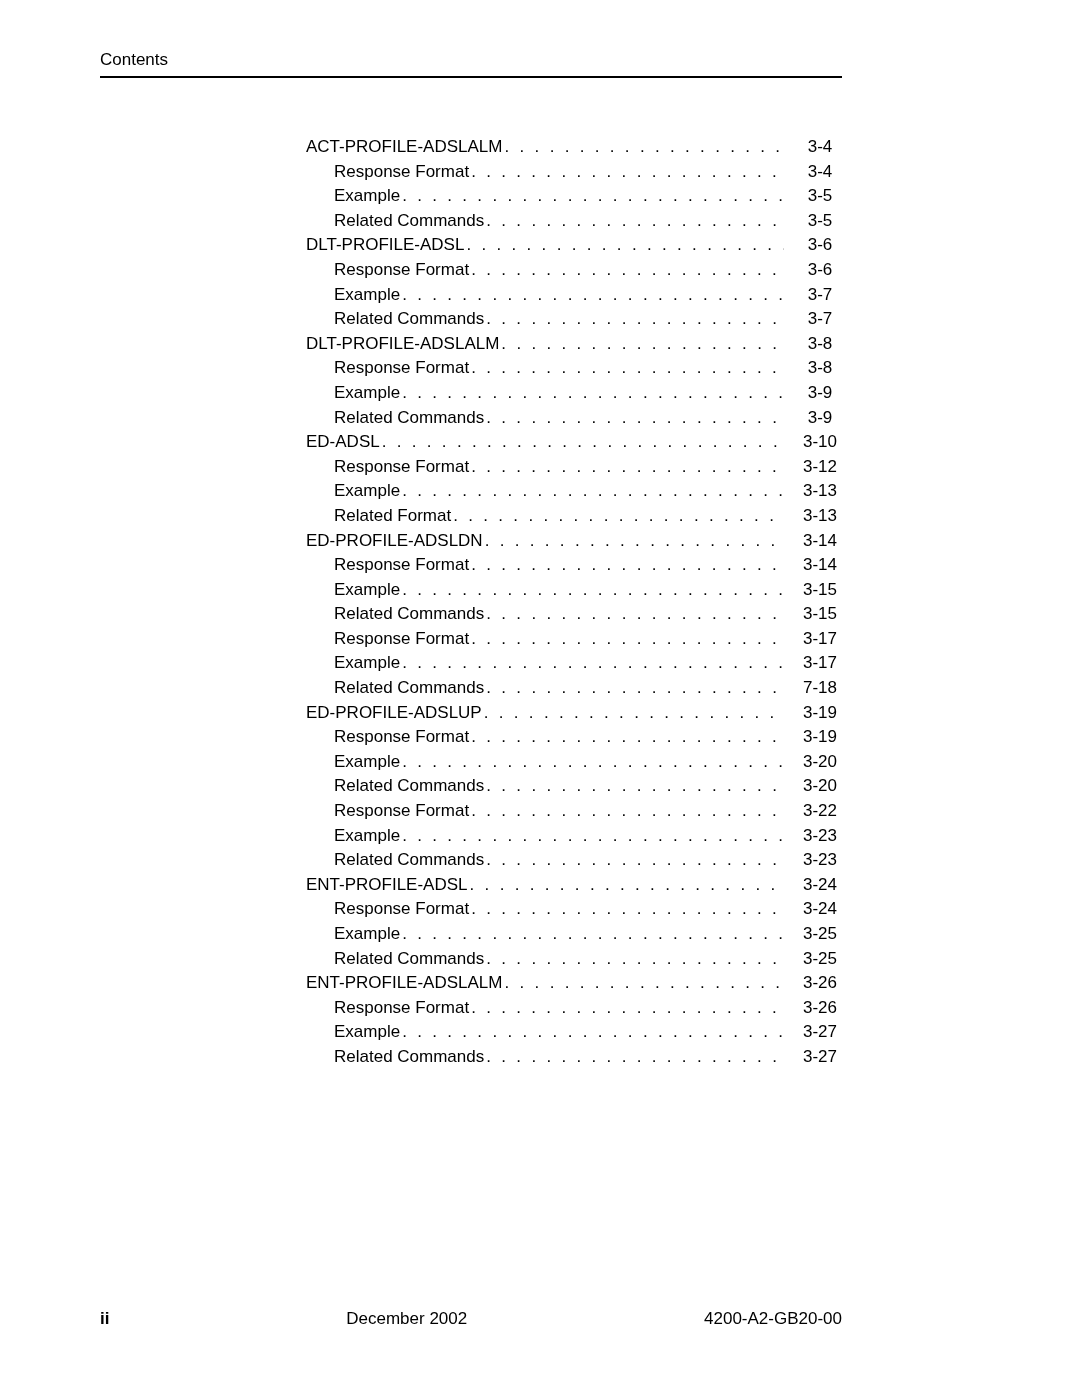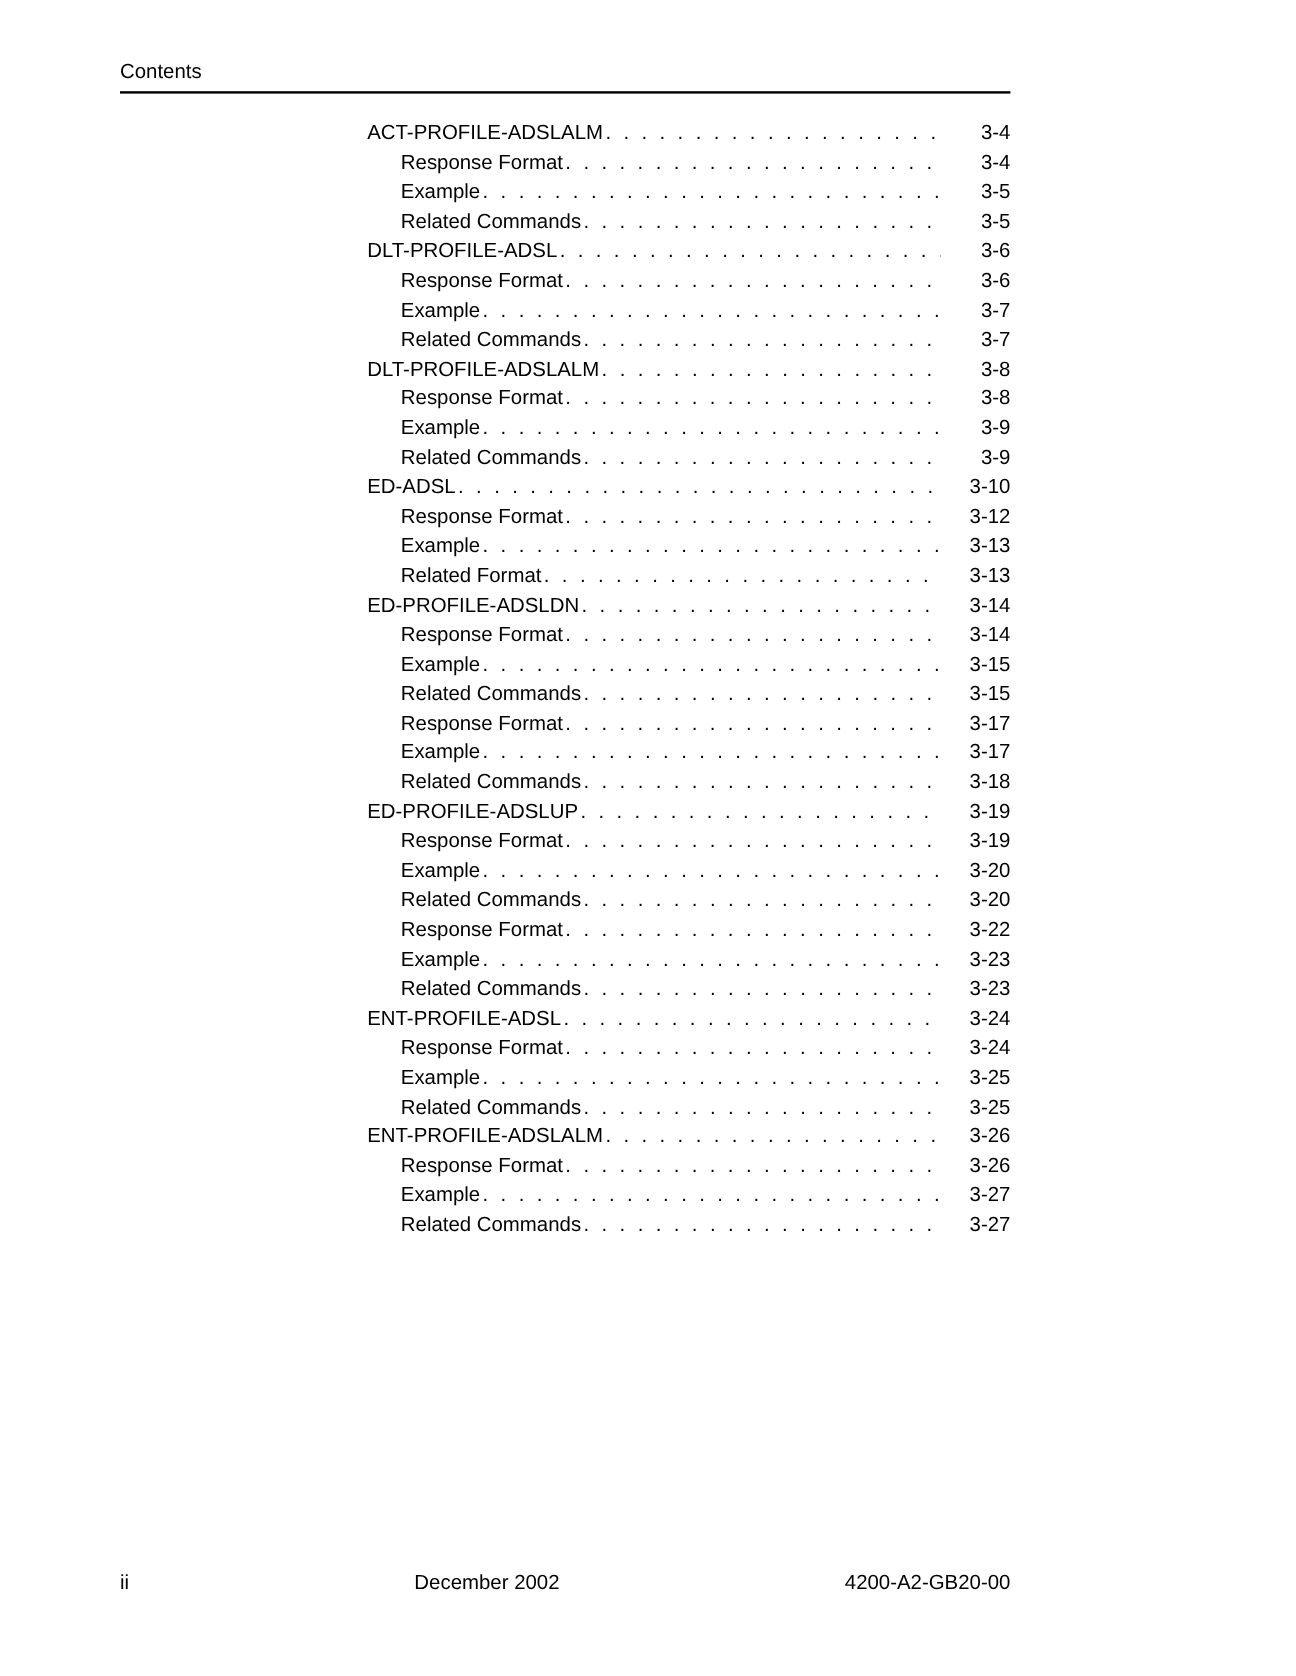--- a/index.html
+++ b/index.html
@@ -22,21 +22,21 @@
   .header-label {
     font-size: 17px;
     margin-bottom: 6px;
   }
   .header-rule {
     border: none;
     border-top: 2.5px solid #000;
     margin: 0;
   }
   .toc {
-    margin-top: 24px;
+    margin-top: 60px;
     margin-left: 206px;
     margin-right: 0px;
     font-size: 17px;
     line-height: 1.0;
   }
   .toc-row {
     display: flex;
     align-items: baseline;
     white-space: nowrap;
     margin: 0 0 7.6px 0;
@@ -50,33 +50,33 @@
     font-size: 17px;
     color: #000;
     padding: 0 2px;
   }
   .leader::after {
     content: ". . . . . . . . . . . . . . . . . . . . . . . . . . . . . . . . . . . . . . . . . . . . . . . . . . . . . . . . . . . . . . . . . . . . . . . . . . . . . . . . . . . . . . . . . . . . . . . . . . . .";
   }
   .entry-page {
     flex: 0 0 auto;
     width: 44px;
-    text-align: right;
+    text-align: center;
     padding-left: 14px;
   }
   .footer {
     position: absolute;
     left: 100px;
     right: 100px;
     bottom: 68px;
     display: flex;
     justify-content: space-between;
     font-size: 17px;
   }
-  .footer .page-num { font-weight: 400; }
+  .footer .page-num { font-weight: 700; }
 </style>
 </head>
 <body>
 
 <div class="page">
 
   <div class="header-label">Contents</div>
   <hr class="header-rule">
 
   <div class="toc" id="toc">
@@ -186,21 +186,21 @@
         <span class="entry-page">3-17</span>
       </div>
       <div class="toc-row level-2">
         <span class="entry-label">Example</span>
         <span class="leader"></span>
         <span class="entry-page">3-17</span>
       </div>
       <div class="toc-row level-2">
         <span class="entry-label">Related Commands</span>
         <span class="leader"></span>
-        <span class="entry-page">3-18</span>
+        <span class="entry-page">7-18</span>
       </div>
       <div class="toc-row level-1">
         <span class="entry-label">ED-PROFILE-ADSLUP</span>
         <span class="leader"></span>
         <span class="entry-page">3-19</span>
       </div>
       <div class="toc-row level-2">
         <span class="entry-label">Response Format</span>
         <span class="leader"></span>
         <span class="entry-page">3-19</span>

